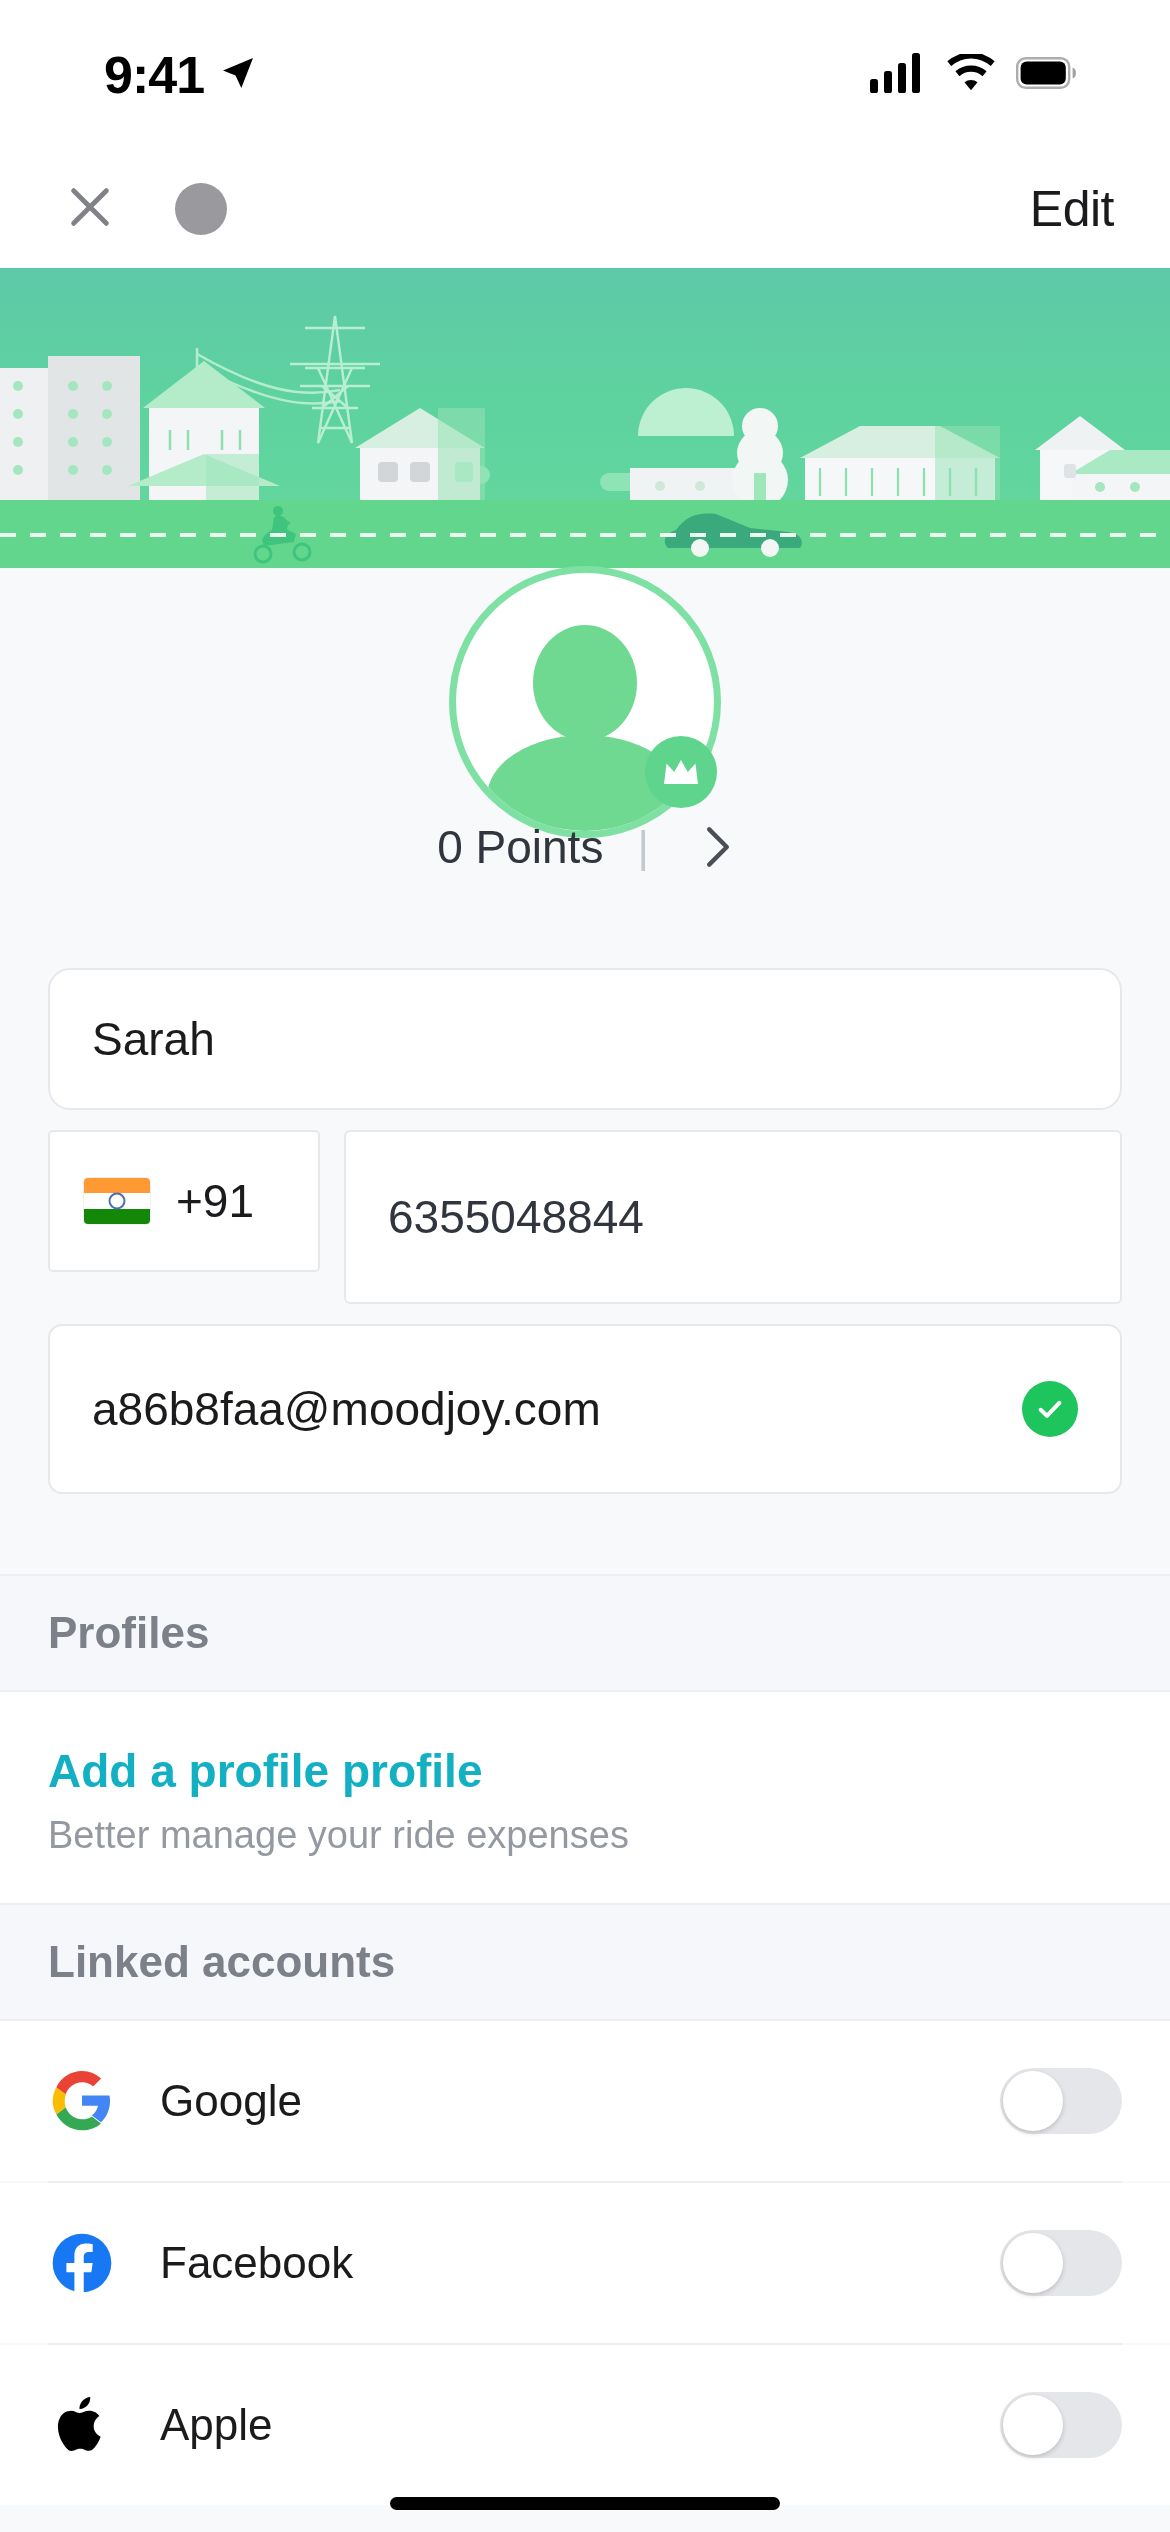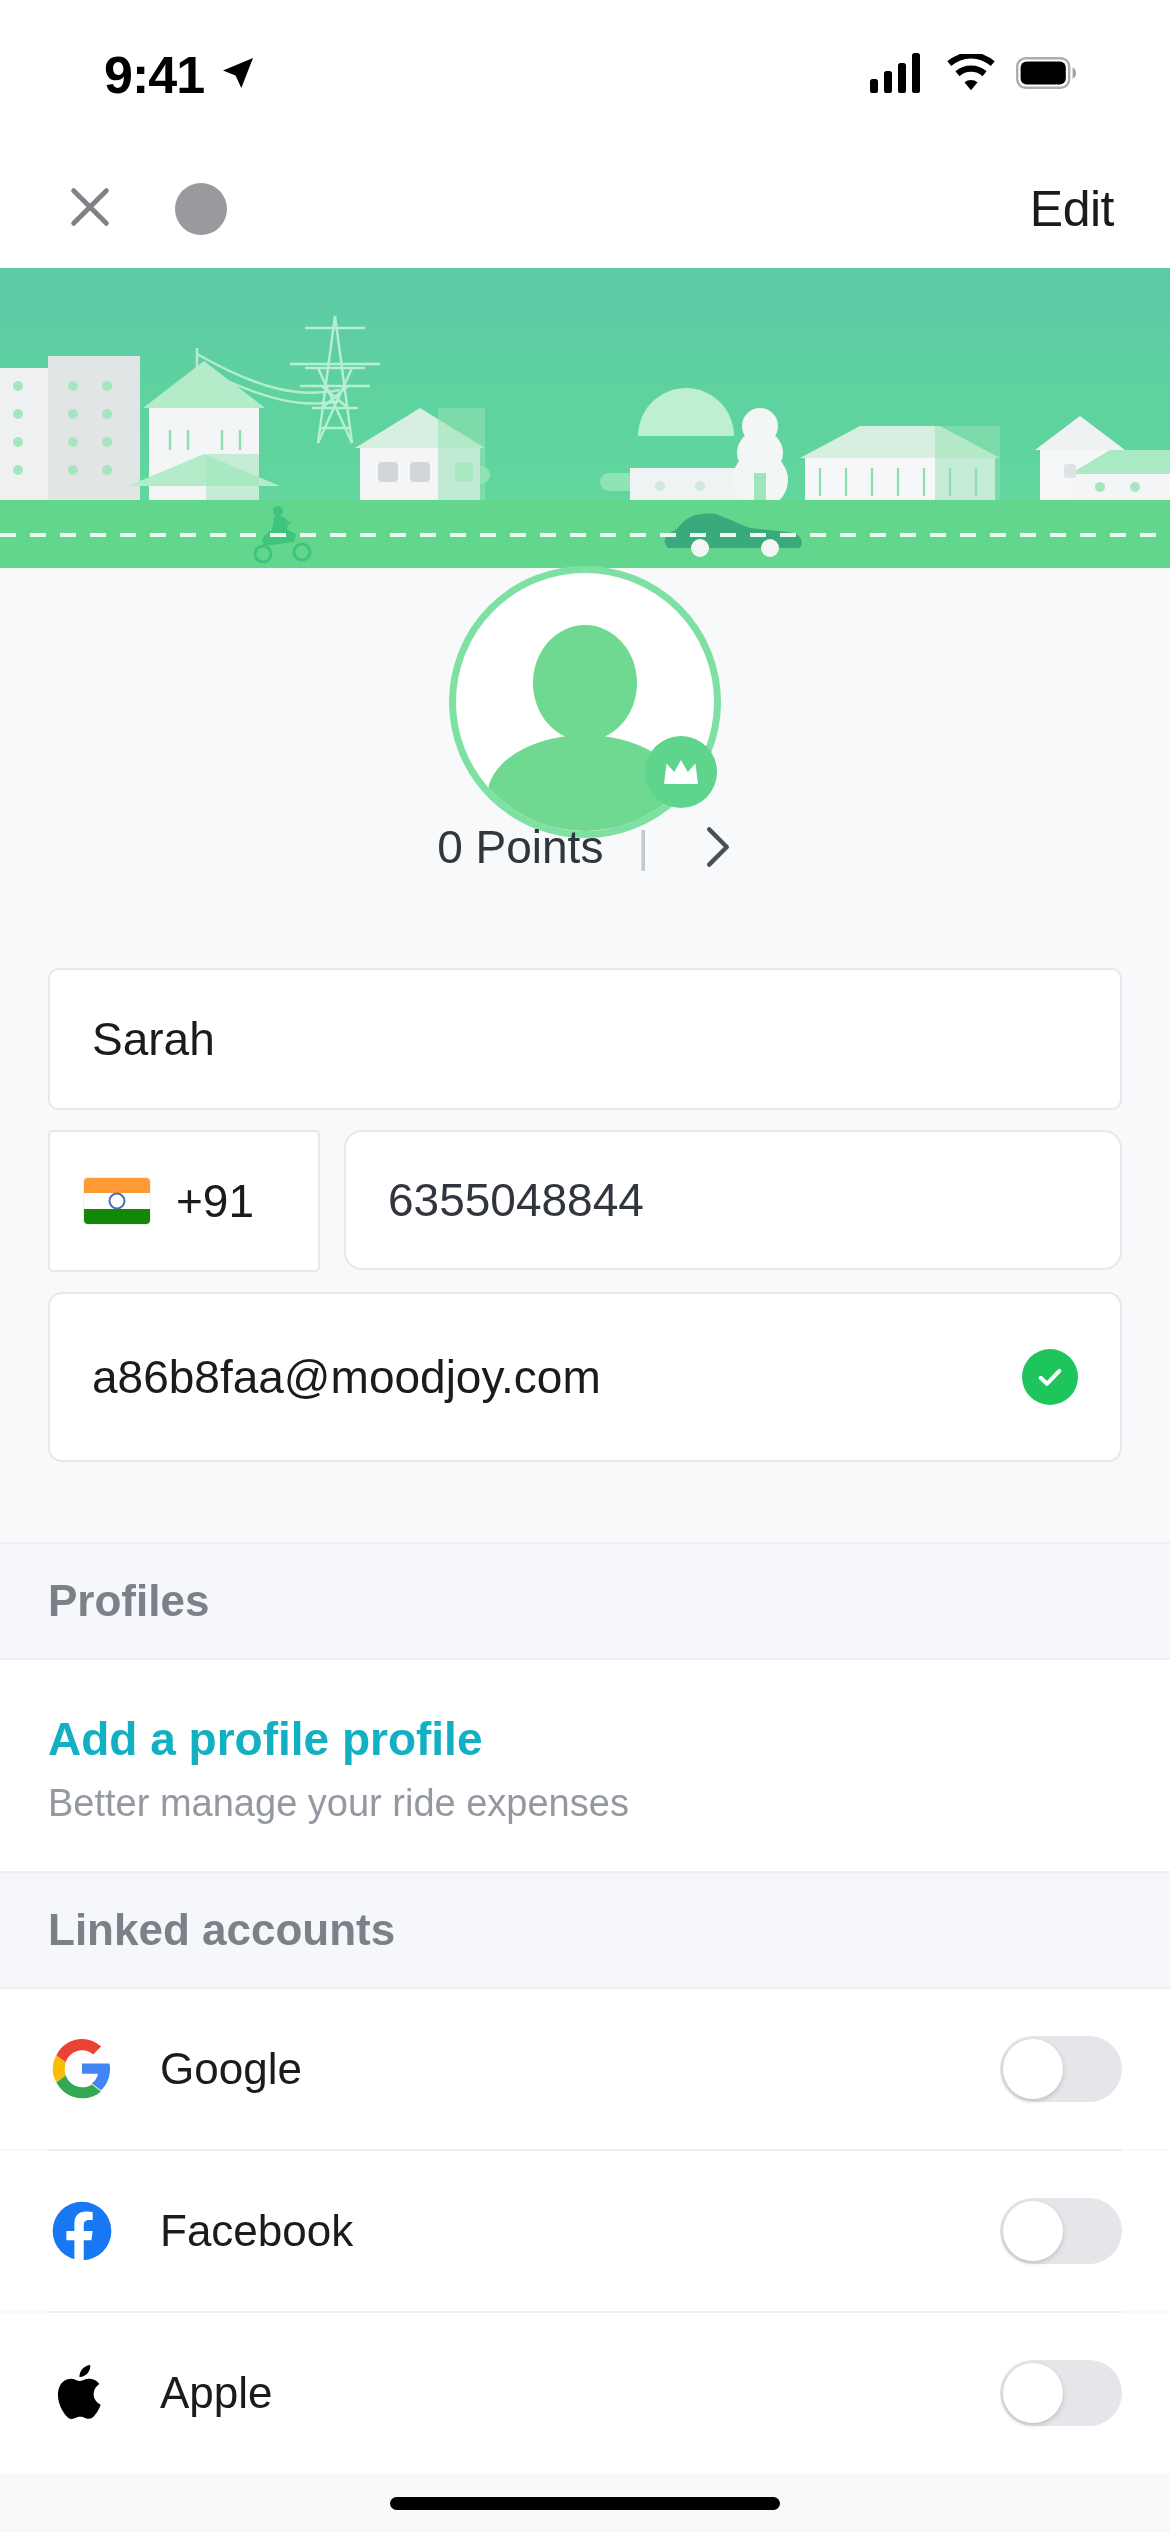--- a/index.html
+++ b/index.html
@@ -89,21 +89,21 @@
     position:absolute; top:820px; left:0; width:1170px;
     display:flex; align-items:center; justify-content:center; gap:8px;
     font-size:46px; color:#31353d;
   }
   .pts-divider { color:#c4c8cf; margin:0 26px; font-size:44px; }
   .pts-chev { margin-left:20px; display:flex; align-items:center; }
 
   
   .form-area { position:absolute; top:968px; left:0; width:1170px; }
   .field {
-    background:#ffffff; border:2px solid #e6e8ec; border-radius:10px;
+    background:#ffffff; border:2px solid #e6e8ec; border-radius:22px;
     height:142px; display:flex; align-items:center;
   }
   .field-name { margin:0 48px; padding:0 42px; font-size:46px; color:#1b1b1d; }
   .row-phone { display:flex; margin:20px 48px 0 48px; gap:24px; }
   .field-cc {
     width:272px; padding:0 34px; gap:26px; display:flex; align-items:center;
     background:#ffffff; border:2px solid #e6e8ec; border-radius:5px; height:142px;
   }
   .flag {
     width:66px; height:46px; border-radius:4px; overflow:hidden;
@@ -114,21 +114,21 @@
   .flag-mid { top:33.33%; background:#ffffff; }
   .flag-bot { top:66.66%; background:#138808; }
   .chakra {
     position:absolute; top:50%; left:50%; transform:translate(-50%,-50%);
     width:17px; height:17px; border-radius:50%;
     border:2px solid #4a6fb5;
   }
   .cc-text { font-size:46px; color:#1b1b1d; }
   .field-phone {
     flex:1; padding:0 42px; font-size:46px; color:#31353d;
-    background:#ffffff; border:2px solid #e6e8ec; border-radius:18px; height:140px;
+    background:#ffffff; border:2px solid #e6e8ec; border-radius:6px; height:174px;
     display:flex; align-items:center;
   }
   .field-email {
     margin:20px 48px 0 48px; padding:0 42px; font-size:46px; color:#1b1b1d;
     background:#ffffff; border:2px solid #e6e8ec; border-radius:14px; height:170px;
     display:flex; align-items:center; justify-content:space-between;
   }
   .verified {
     width:56px; height:56px; border-radius:50%; background:#1ec55c;
     display:flex; align-items:center; justify-content:center; flex:0 0 auto;

